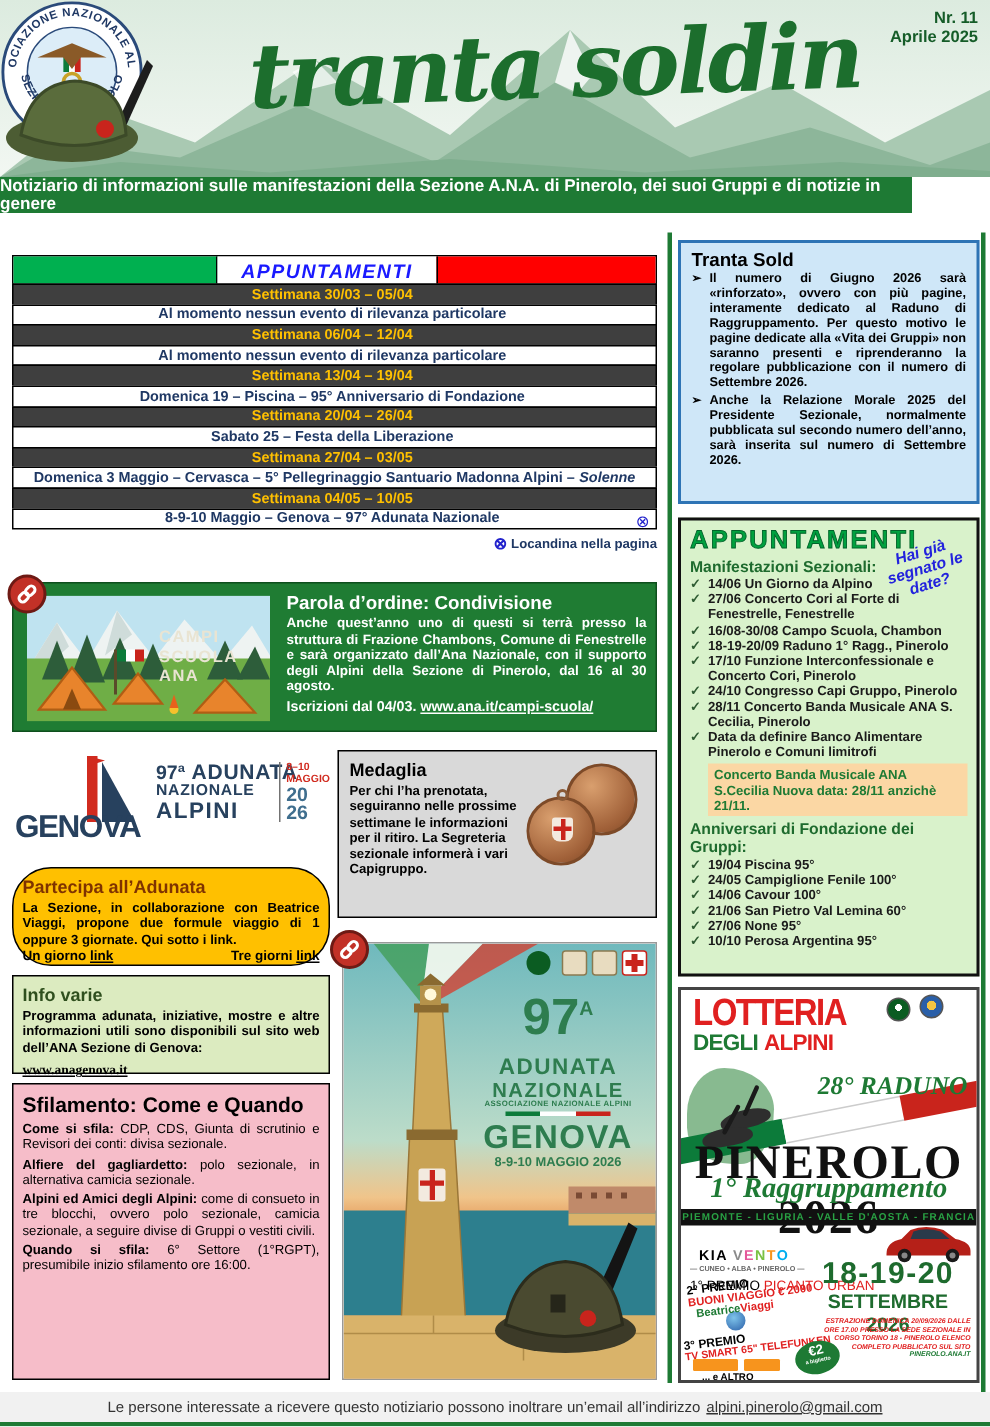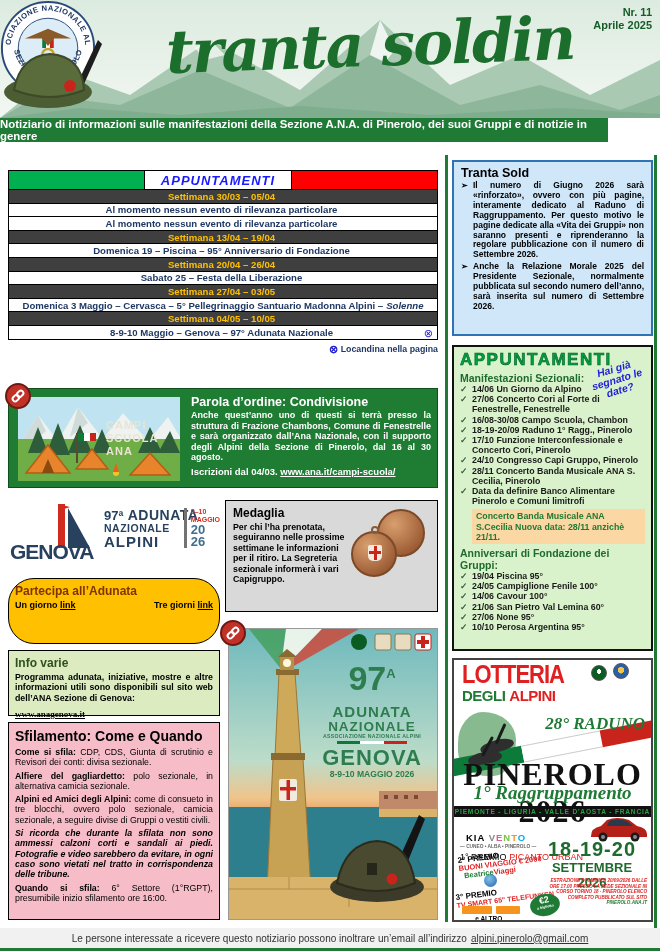--- a/index.html
+++ b/index.html
@@ -58,21 +58,21 @@
   #campi-links a{color:#fff;}
 
   
   #glogo{position:absolute;left:8px;top:500px;width:212px;height:74px;}
   #glogo-city{position:absolute;left:2px;top:40px;font-size:21px;font-weight:bold;color:#27415e;letter-spacing:-1px;}
   #glogo-mid{position:absolute;left:96px;top:8px;color:#27415e;font-weight:bold;line-height:13px;}
   #glogo-mid .n97{font-size:13px;}
   #glogo-mid .l1{font-size:14px;letter-spacing:.5px;}
   #glogo-mid .l2{font-size:10.5px;letter-spacing:.5px;}
   #glogo-mid .l3{font-size:15px;letter-spacing:1px;}
-  #glogo-right{position:absolute;right:0;top:8px;border-left:3px solid #737373;padding-left:4px;
+  #glogo-right{position:absolute;right:0;top:8px;border-left:1px solid #737373;padding-left:4px;
      color:#27415e;font-weight:bold;}
   #glogo-right .dt{color:#d12b1f;font-size:7px;line-height:8px;}
   #glogo-right .yy{font-size:13px;line-height:12px;color:#3f6e8e;}
 
   
   .smallbox{position:absolute;left:8px;width:212px;border:1px solid #000;padding:5px 6px;}
   .smallbox h3{margin:0 0 2px 0;font-size:12px;}
   .smallbox .body{font-size:8.8px;font-weight:bold;text-align:justify;line-height:10.4px;color:#000;}
   #partecipa{top:578px;height:66px;background:#ffc000;border-radius:26px;}
   #partecipa h3{color:#7f3300;}
@@ -268,20 +268,25 @@
           <span class="appt-italic"></span>
           <span class="appt-icon"></span>
         </div>
 
         <div class="appt-row event">
           <span class="appt-text">Al momento nessun evento di rilevanza particolare</span>
           <span class="appt-italic"></span>
           <span class="appt-icon"></span>
         </div>
 
+        <div class="appt-row week">
+          <span class="appt-text">Settimana  06/04 – 12/04</span>
+          <span class="appt-italic"></span>
+          <span class="appt-icon"></span>
+        </div>
 
         <div class="appt-row event">
           <span class="appt-text">Al momento nessun evento di rilevanza particolare</span>
           <span class="appt-italic"></span>
           <span class="appt-icon"></span>
         </div>
 
         <div class="appt-row week">
           <span class="appt-text">Settimana  13/04 – 19/04</span>
           <span class="appt-italic"></span>
@@ -407,20 +412,21 @@
     <div id="glogo-right">
       <div class="dt"><span>8–10</span><br>
         <span>MAGGIO</span></div>
       <div class="yy">20</div>
       <div class="yy">26</div>
     </div>
   </div>
 
   <div id="partecipa" class="smallbox">
     <h3>Partecipa all’Adunata</h3>
+    <div class="body">La Sezione, in collaborazione con Beatrice Viaggi, propone due formule viaggio di 1 oppure 3 giornate. Qui sotto i link.</div>
     <div id="partecipa-links">
       <span><span>Un giorno</span> <a>link</a></span>
       <span><span>Tre giorni</span> <a>link</a></span>
     </div>
   </div>
 
   <div id="infovarie" class="smallbox">
     <h3>Info varie</h3>
     <div class="body">Programma adunata, iniziative, mostre e altre informazioni utili sono disponibili sul sito web dell’ANA Sezione di Genova:</div>
     <a>www.anagenova.it</a>
@@ -429,21 +435,20 @@
   <div id="sfila" class="smallbox">
     <h3>Sfilamento: Come e Quando</h3>
     <div>
 
         <p class="sfil-p normal"><b>Come si sfila:</b><span> CDP, CDS, Giunta di scrutinio e Revisori dei conti: divisa sezionale.</span></p>
 
         <p class="sfil-p normal"><b>Alfiere del gagliardetto:</b><span> polo sezionale, in alternativa camicia sezionale.</span></p>
 
         <p class="sfil-p normal"><b>Alpini ed Amici degli Alpini:</b><span> come di consueto in tre blocchi, ovvero polo sezionale, camicia sezionale, a seguire divise di Gruppi o vestiti civili.</span></p>
 
-        <p class="sfil-p italic"><b></b><span>Si ricorda che durante la sfilata non sono ammessi calzoni corti e sandali ai piedi. Fotografie e video sarebbero da evitare, in ogni caso sono vietati nel tratto in corrispondenza delle tribune.</span></p>
 
         <p class="sfil-p normal"><b>Quando si sfila:</b><span> 6° Settore (1°RGPT), presumibile inizio sfilamento ore 16:00.</span></p>
       </div>
   </div>
 
   <div id="medaglia">
     <h3>Medaglia</h3>
     <div class="body">Per chi l’ha prenotata, seguiranno nelle prossime settimane le informazioni per il ritiro. La Segreteria sezionale informerà i vari Capigruppo.</div>
     <div id="medal-back" class="medal"></div>
     <div id="medal-front" class="medal">

